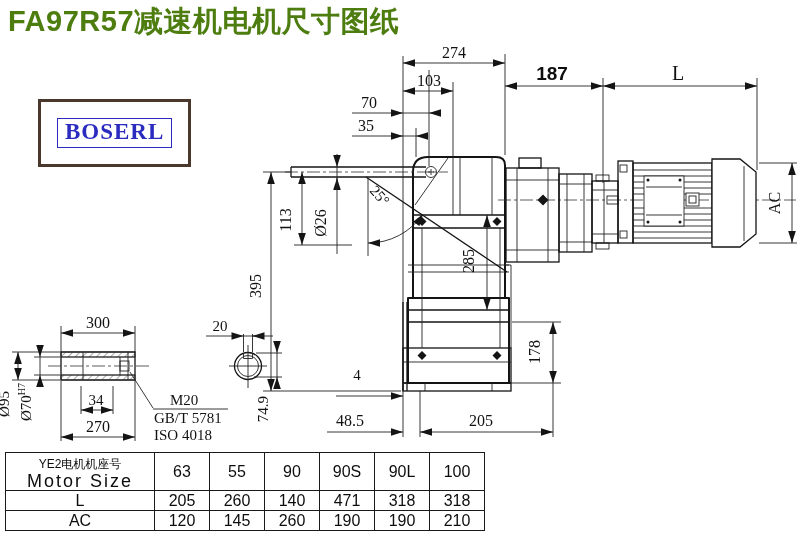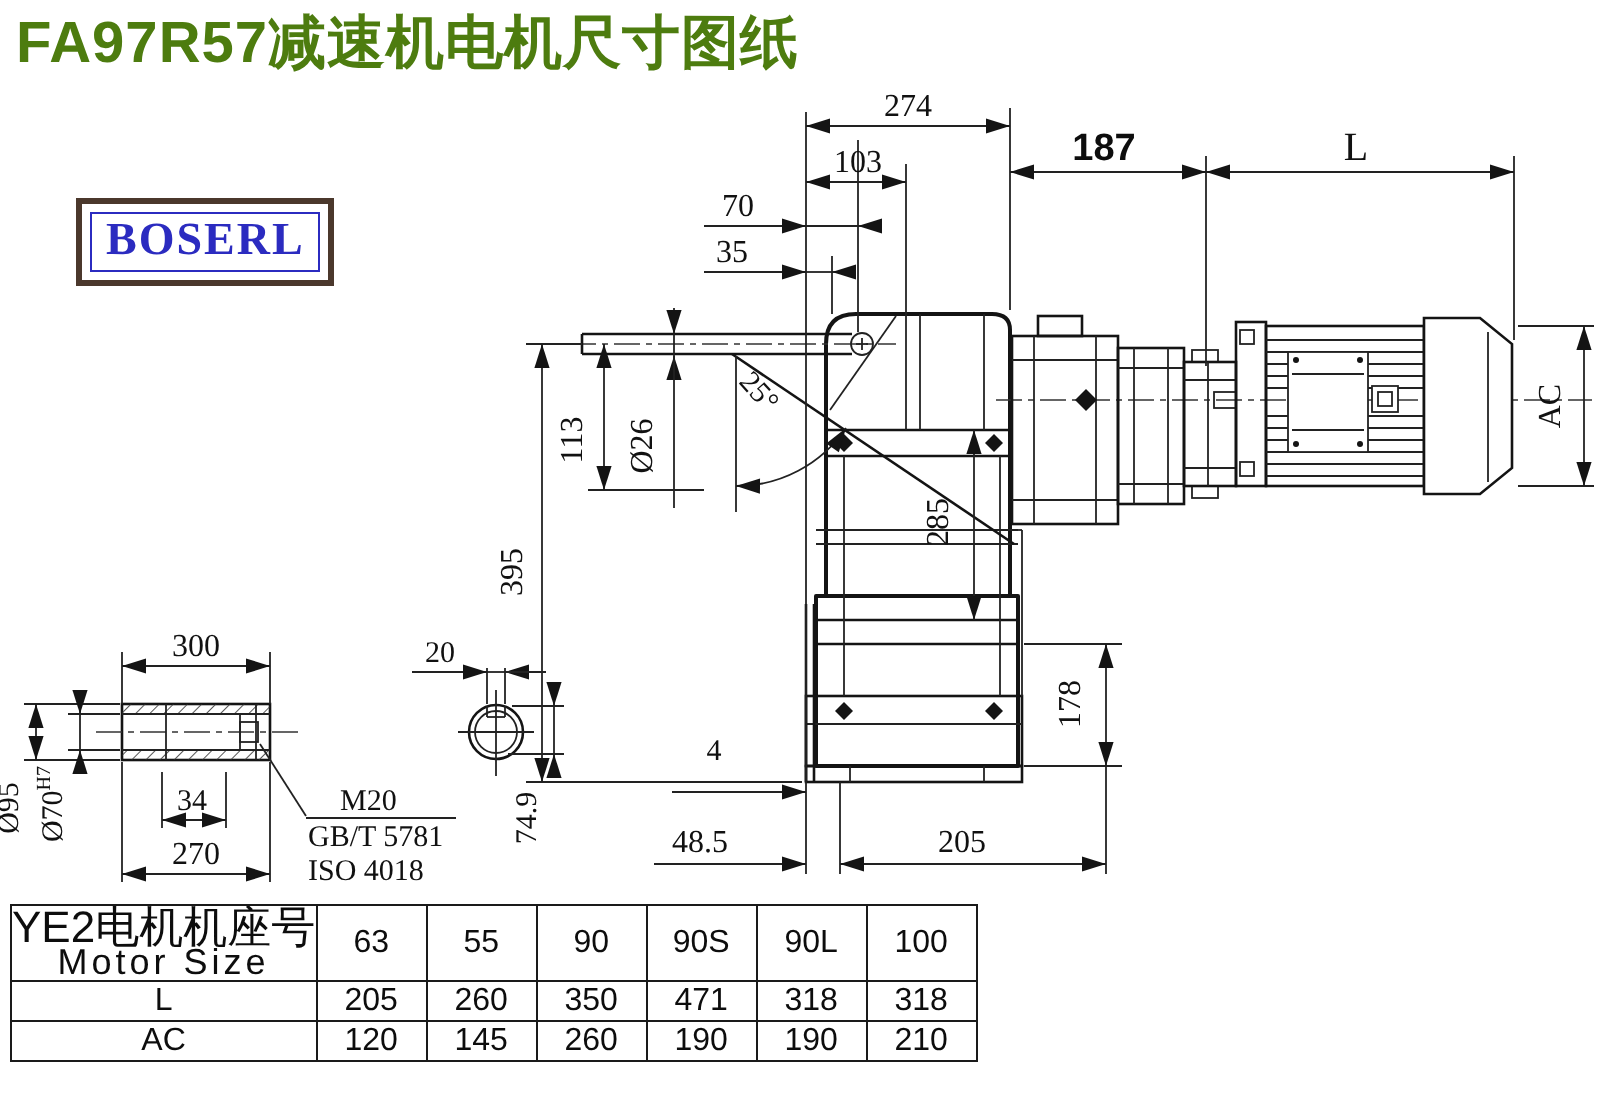--- a/index.html
+++ b/index.html
@@ -1,20 +1,20 @@
 <!DOCTYPE html>
 <html><head>
 <meta charset="utf-8">
 <style>
   html,body{margin:0;padding:0;background:#ffffff;}
   body{width:800px;height:555px;position:relative;overflow:hidden;
        font-family:"Liberation Sans",sans-serif;color:#111;}
   .page-title{position:absolute;left:8px;top:2px;font-size:29px;font-weight:bold;
        letter-spacing:0.5px;color:#4d7c0f;white-space:nowrap;}
-  .logo-box{position:absolute;left:38px;top:99px;border:3px solid #4b382c;padding:4px;background:#fff;}
+  .logo-box{position:absolute;left:38px;top:99px;border:3px solid #4b382c;padding:16px;background:#fff;}
   .logo-inner{border:1.5px solid #2b2bc0;padding:0 7px 2px 7px;}
   .logo-text{font-family:"Liberation Serif",serif;font-weight:bold;font-size:23px;color:#2b2bc0;letter-spacing:1px;}
   svg{position:absolute;left:0;top:40px;}
   .ol{stroke:#141414;stroke-width:2;fill:none;stroke-linejoin:round;}
   .ml{stroke:#141414;stroke-width:1.3;fill:none;}
   .tl{stroke:#222;stroke-width:0.9;fill:none;}
   .dl{stroke:#222;stroke-width:0.9;fill:none;}
   .cl{stroke:#333;stroke-width:0.8;fill:none;stroke-dasharray:13 3 3 3;}
   .wfill{fill:#ffffff;}
   .dia{fill:#141414;stroke:none;}
@@ -25,21 +25,21 @@
   .mid{text-anchor:middle;}
   
   .spec-table{position:absolute;left:5px;top:452px;border-collapse:collapse;table-layout:fixed;
        font-size:16px;color:#0d0d0d;background:#fff;}
   .spec-table td,.spec-table th{border:1.6px solid #1a1a1a;text-align:center;vertical-align:middle;
        padding:0;font-weight:normal;overflow:hidden;white-space:nowrap;}
   .spec-table .c0{width:148px;}
   .spec-table .cn{width:54px;}
   .hdr-row{height:38px;}
   .val-row{height:20px;}
-  .hdr-cn{font-size:22px;line-height:18px;}
+  .hdr-cn{font-size:12px;line-height:18px;}
   .hdr-en{font-size:18px;letter-spacing:2px;line-height:16px;}
 </style>
 </head>
 <body>
 
 <div class="page-title">FA97R57减速机电机尺寸图纸</div>
 
 <div class="logo-box">
   <div class="logo-inner">
     <span class="logo-text">BOSERL</span>
@@ -298,21 +298,21 @@
     <th class="cn">55</th>
     <th class="cn">90</th>
     <th class="cn">90S</th>
     <th class="cn">90L</th>
     <th class="cn">100</th>
   </tr>
   <tr class="val-row">
     <td class="c0">L</td>
     <td>205</td>
     <td>260</td>
-    <td>350</td>
+    <td>140</td>
     <td>471</td>
     <td>318</td>
     <td>318</td>
   </tr>
   <tr class="val-row">
     <td class="c0">AC</td>
     <td>120</td>
     <td>145</td>
     <td>260</td>
     <td>190</td>

